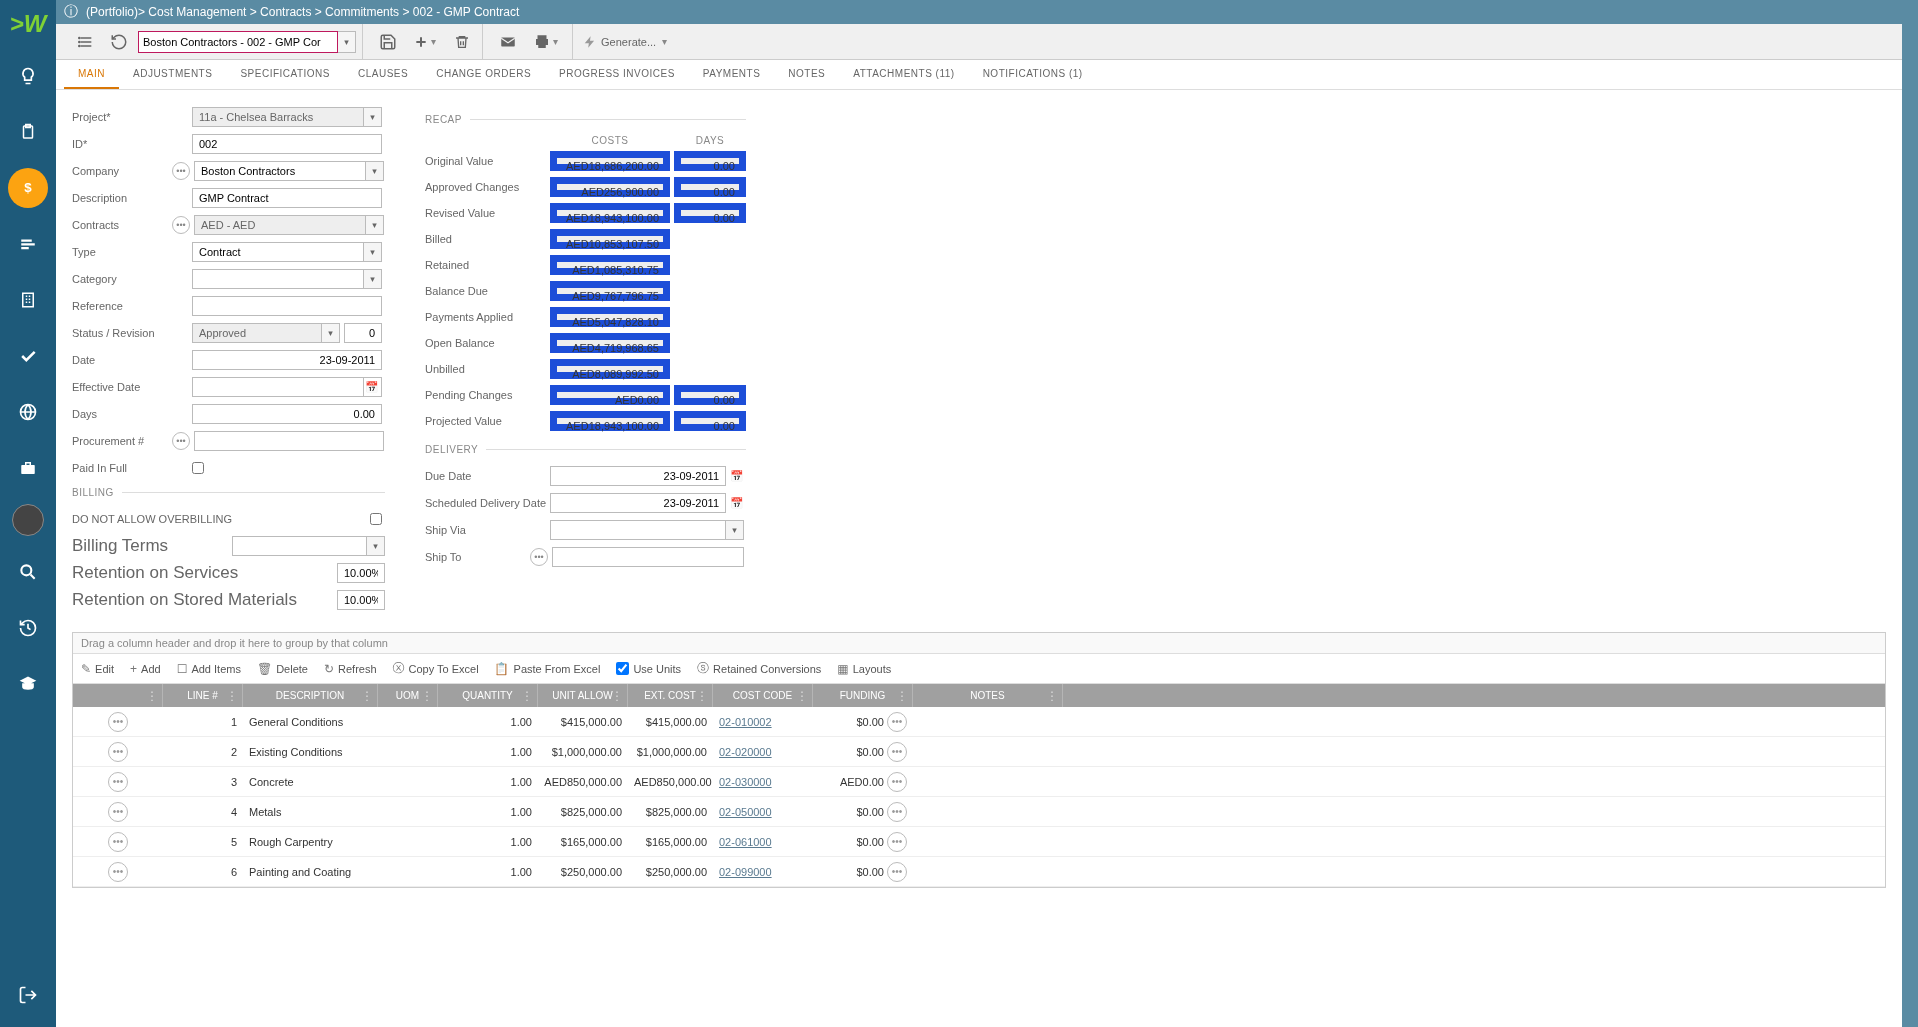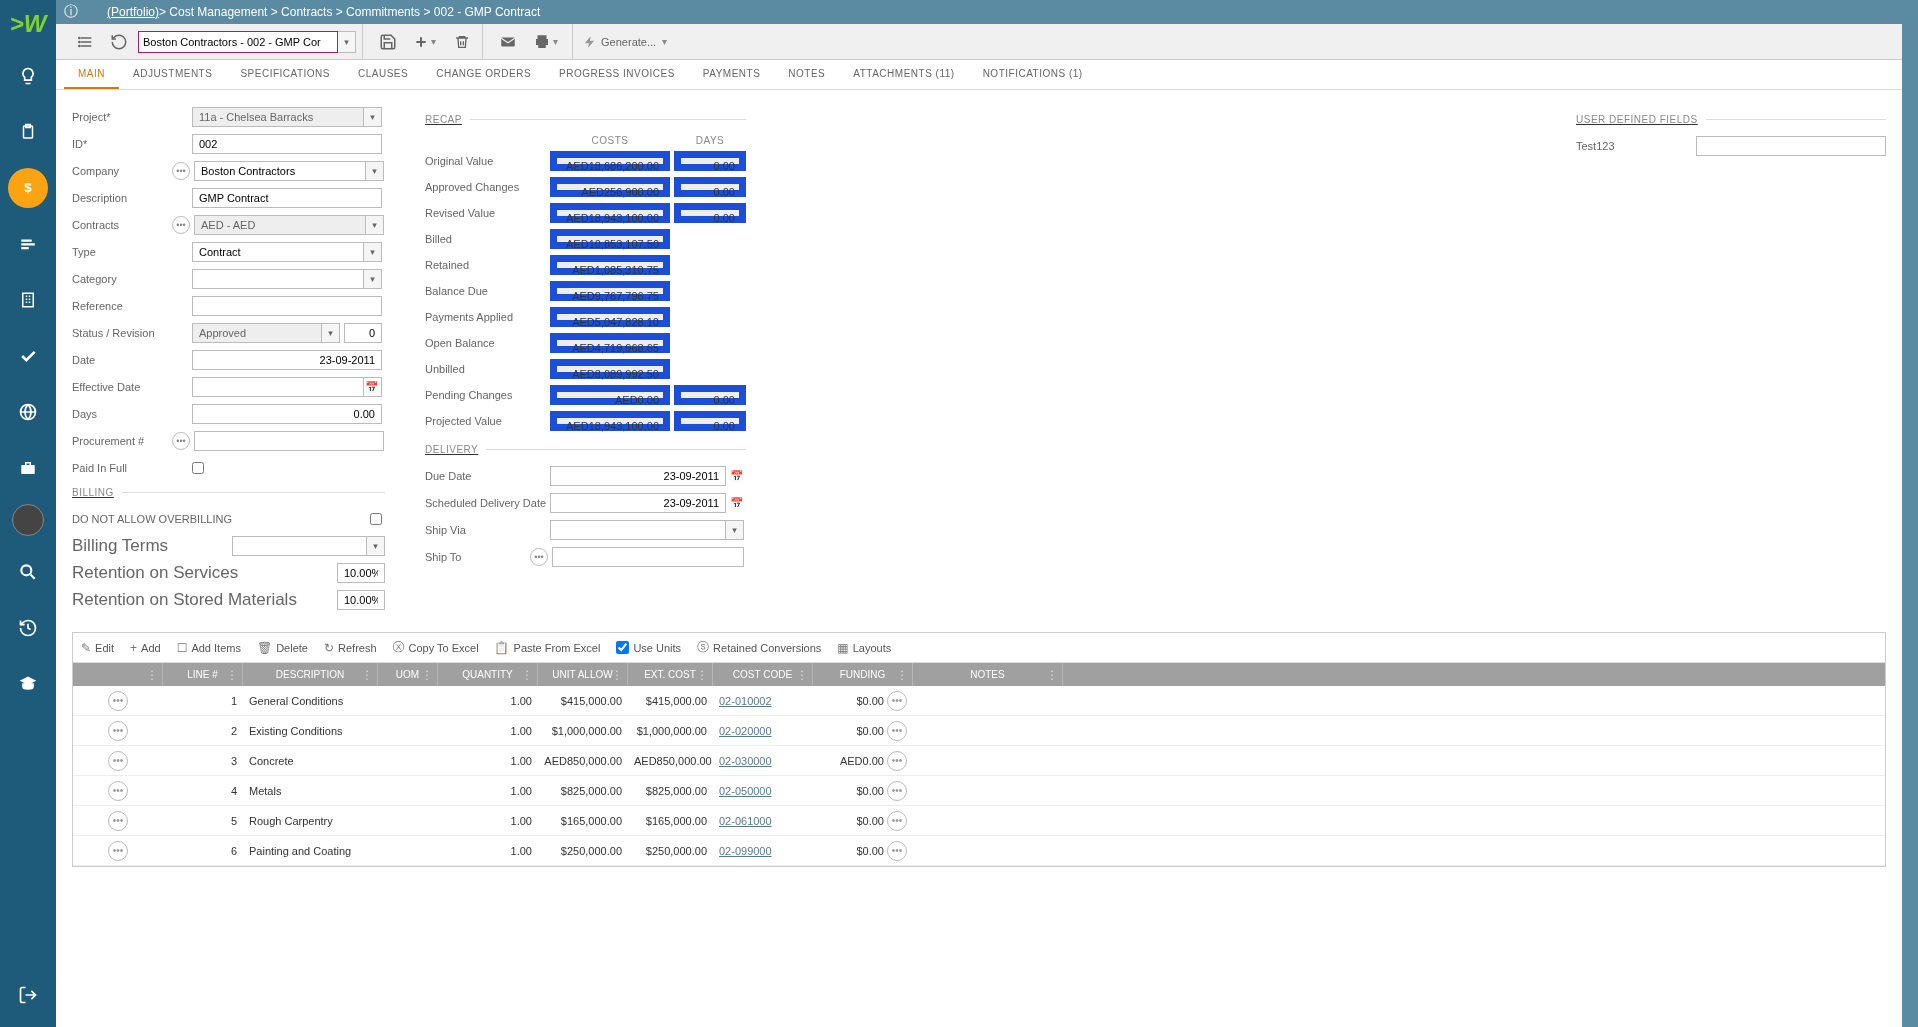--- a/index.html
+++ b/index.html
@@ -14,42 +14,42 @@
     .sidebar-icon.active { background: #fca311; }
     .sidebar-spacer { flex: 1; }
     .sidebar-avatar { width: 32px; height: 32px; border-radius: 50%; background: #444; border: 1px solid #888; }
     
     
     .main { flex: 1; display: flex; flex-direction: column; overflow: hidden; }
     
     
     .breadcrumb-bar { background: #5a8ba3; color: #fff; height: 24px; display: flex; align-items: center; padding: 0 8px; font-size: 12px; }
     .breadcrumb-info { margin-right: 8px; font-size: 14px; }
-    .breadcrumb-link { text-decoration: underline; cursor: pointer; margin-left: 21px; }
+    .breadcrumb-link { cursor: pointer; }
     
     
     .toolbar { background: #f0f0f0; border-bottom: 1px solid #ccc; height: 36px; display: flex; align-items: center; padding: 0 10px; gap: 4px; }
     .toolbar-group { display: flex; align-items: center; gap: 4px; padding: 0 6px; border-right: 1px solid #ccc; height: 100%; }
     .toolbar-btn { background: none; border: none; padding: 4px 6px; cursor: pointer; color: #555; font-size: 16px; }
     .toolbar-select { background: #fff; border: 1px solid #be185d; padding: 2px 4px; font-size: 11px; width: 200px; height: 22px; }
     .toolbar-dropdown-caret { font-size: 10px; color: #888; padding: 0 2px; }
     .generate-btn { display: flex; align-items: center; gap: 4px; color: #666; cursor: pointer; }
     
     
     .tabs { display: flex; background: #fff; border-bottom: 1px solid #ddd; padding-left: 8px; }
     .tab { padding: 8px 14px; font-size: 10px; color: #666; cursor: pointer; letter-spacing: 0.5px; }
     .tab.active { color: #d97706; border-bottom: 2px solid #d97706; }
     
     
     .form-container { flex: 1; overflow: auto; padding: 16px; }
     .form-columns { display: flex; gap: 40px; }
     .form-col { min-width: 300px; }
     .form-col.wide { min-width: 320px; }
     
-    .section-header { display: flex; align-items: center; gap: 8px; margin: 8px 0 10px 0; text-decoration: underline; }
+    .section-header { display: flex; align-items: center; gap: 8px; margin: 8px 0 10px 0; }
     .section-title { font-size: 10px; color: #888; letter-spacing: 0.5px; }
     .section-line { flex: 1; height: 1px; background: #ddd; }
     
     .form-row { display: flex; align-items: center; margin-bottom: 5px; height: 22px; }
     .form-label { width: 120px; font-size: 11px; color: #666; }
     .form-label-wide { width: 160px; font-size: 17px; color: #666; }
     .ellipsis-btn { width: 18px; height: 18px; border-radius: 50%; border: 1px solid #bbb; background: #fff; font-size: 9px; display: flex; align-items: center; justify-content: center; margin-right: 4px; cursor: pointer; color: #888; }
     .form-input { border: 1px solid #bbb; padding: 2px 6px; font-size: 11px; height: 20px; background: #fff; }
     .form-input.gray { background: #eee; color: #666; }
     .form-select-wrap { display: flex; }
@@ -461,33 +461,24 @@
                 <div class="form-select-caret">▾</div>
               </div>
           </div>
           <div class="form-row">
             <div class="recap-label" style="width:105px;">Ship To</div>
             <div class="ellipsis-btn">•••</div>
             <input class="form-input" style="width: 192px;" value="">
           </div>
         </div>
 
-        <div class="form-col" style="margin-left:auto;">
-          <div class="section-header">
-            <div class="section-title">USER DEFINED FIELDS</div>
-            <div class="section-line"></div>
-          </div>
-          <div class="form-row">
-            <div class="form-label">Test123</div>
-            <input class="form-input" style="width: 190px;" value="">
-          </div>
-        </div>
       </div>
 
       <div class="grid-container">
+        <div class="grid-group-header">Drag a column header and drop it here to group by that column</div>
         <div class="grid-toolbar">
           <div class="grid-tb-item">
               <span class="grid-tb-icon">✎</span>
               <span>Edit</span>
             </div>
           <div class="grid-tb-item">
               <span class="grid-tb-icon">+</span>
               <span>Add</span>
             </div>
           <div class="grid-tb-item">

